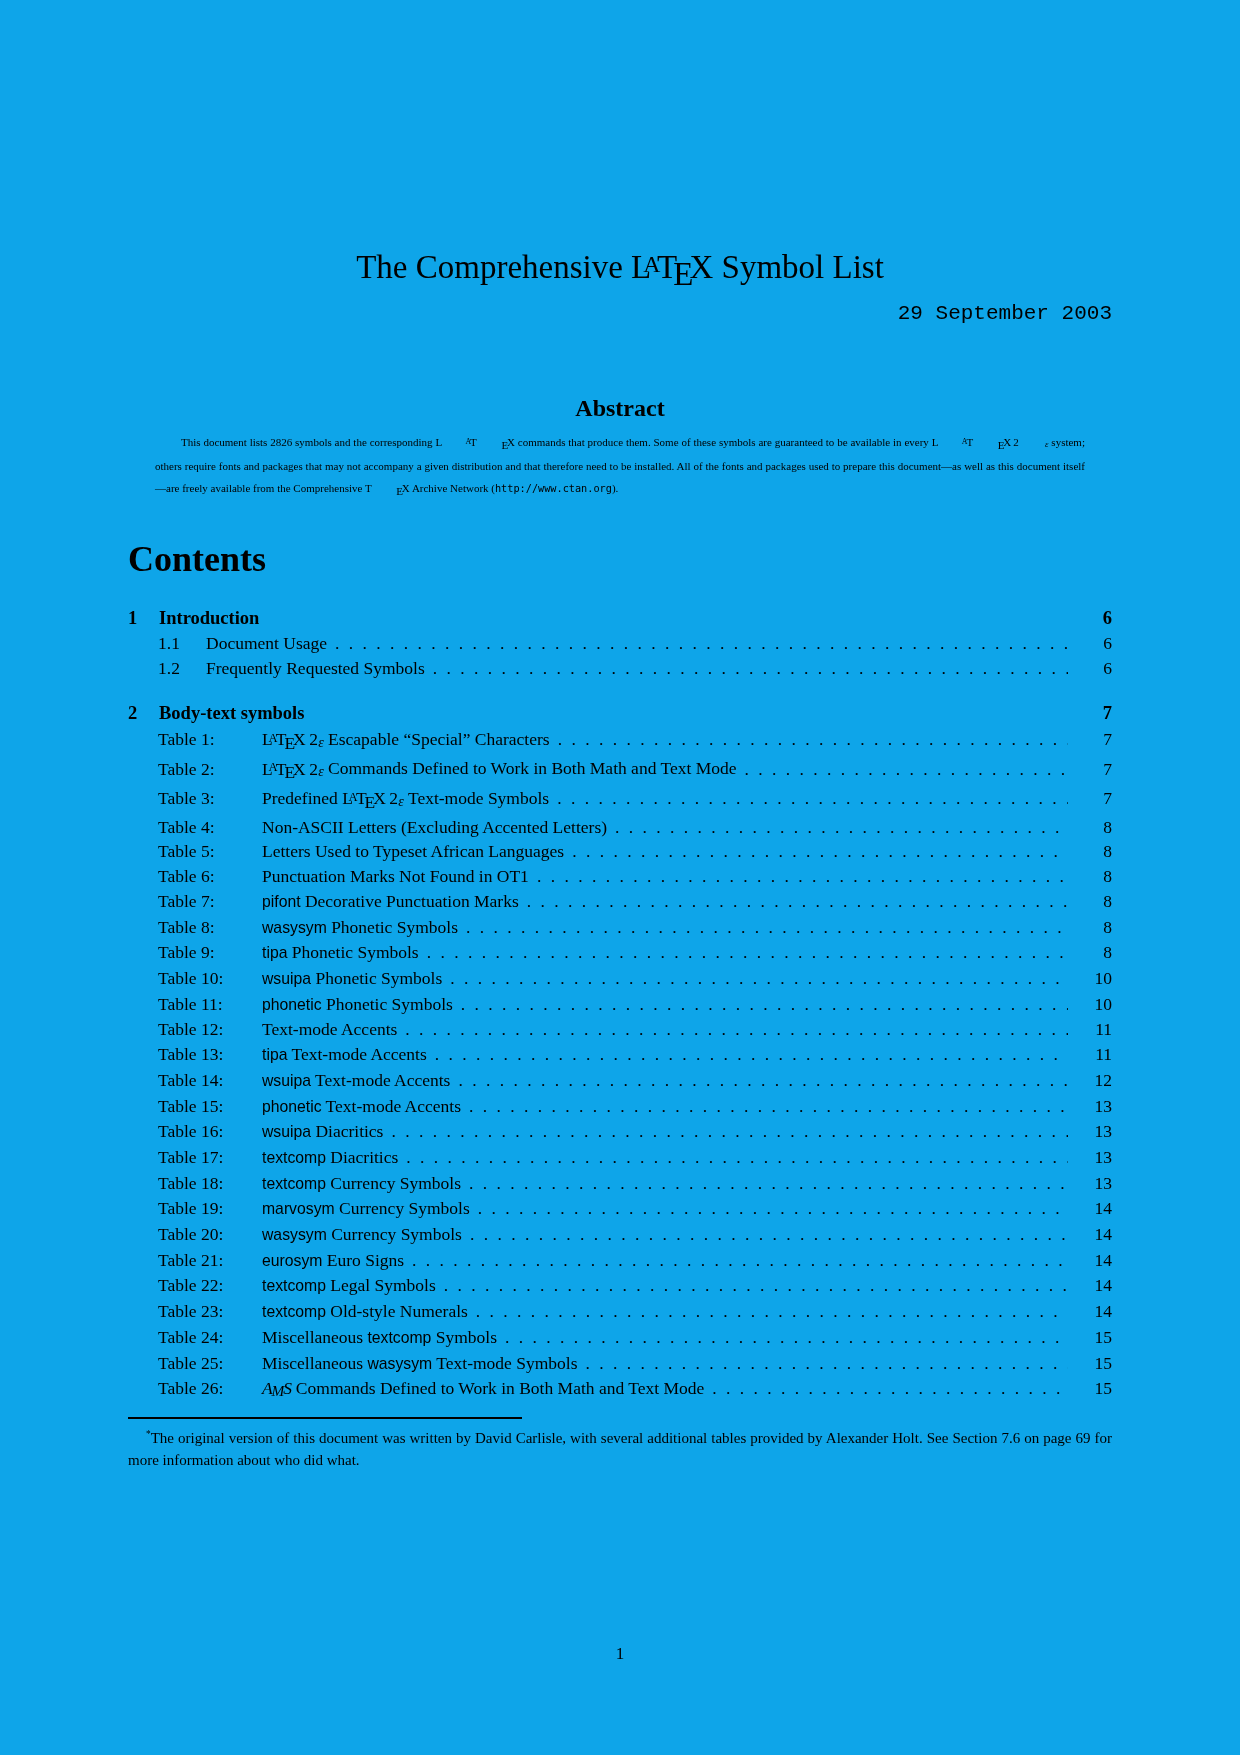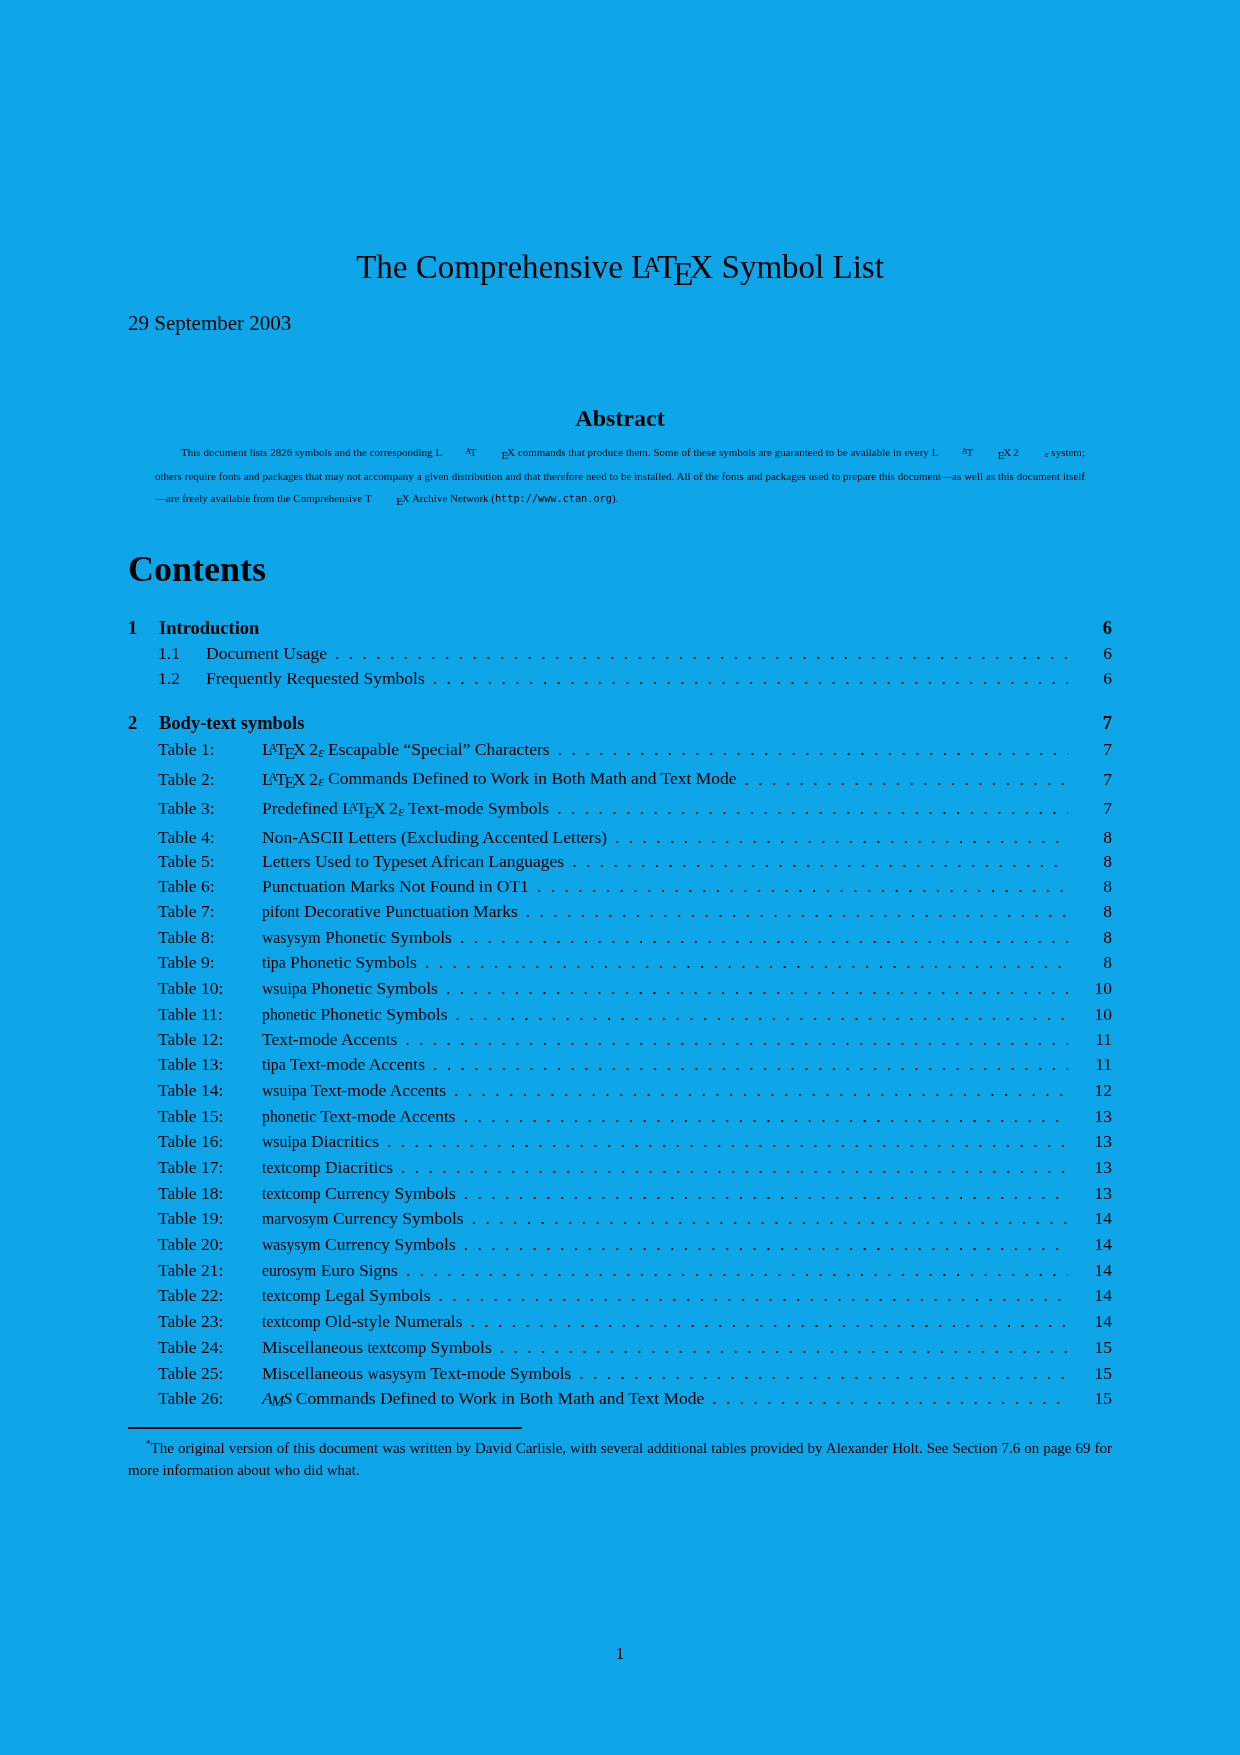--- a/index.html
+++ b/index.html
@@ -18,22 +18,22 @@
     padding-top:243px;
     font-size:33px; font-weight:normal;
     text-align:center; line-height:42px;
     margin:0;
   }
   .author-line {
     margin-top:31px;
     font-size:21px; text-align:center; line-height:27px;
   }
   .date-line {
-    margin-top:15px;
-    font-size:21px; text-align:left; line-height:27px;
+    margin-top:5px;
+    font-size:21px; text-align:right; line-height:27px;font-family:Liberation Mono, monospace;
   }
 
   
   .abstract-heading {
     margin-top:70px;
     font-size:24px; font-weight:bold; text-align:center; line-height:22px;
   }
   .abstract-body {
     width:930px;
     margin:12px auto 0 auto;
@@ -83,21 +83,21 @@
 
   
   .page-number {
     position:absolute; top:1644px; left:0;
     width:100%; text-align:center;
     font-size:17px;
   }
 
   
   .seg-tt  { font-family:"DejaVu Sans Mono","Liberation Mono",monospace; font-size:0.93em; }
-  .seg-sans{ font-family:Liberation Serif, serif; font-size:0.9em; }
+  .seg-sans{ font-family:Liberation Sans, sans-serif; font-size:0.9em; }
   .seg-sup { vertical-align:super; font-size:0.62em; line-height:0; }
 
   
   .logo { white-space:nowrap; }
   .lx-A {
     display:inline-block; font-size:0.72em;
     vertical-align:0.26em;
     margin-left:-0.34em; margin-right:-0.14em;
   }
   .lx-E {

